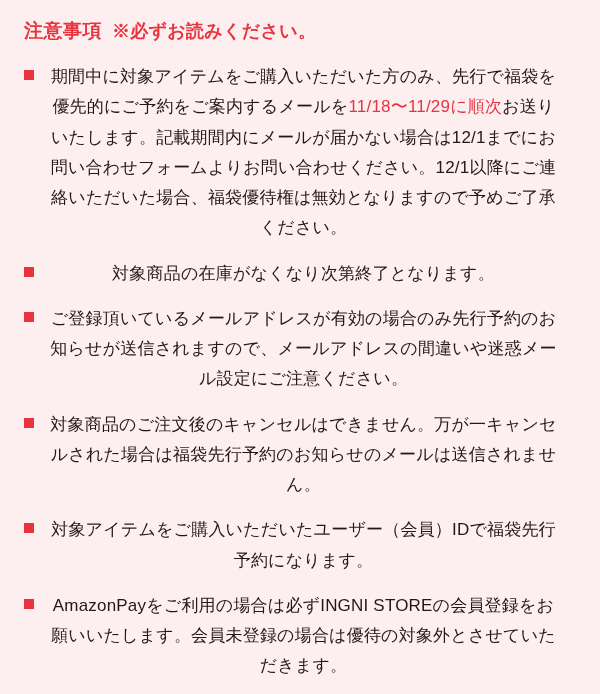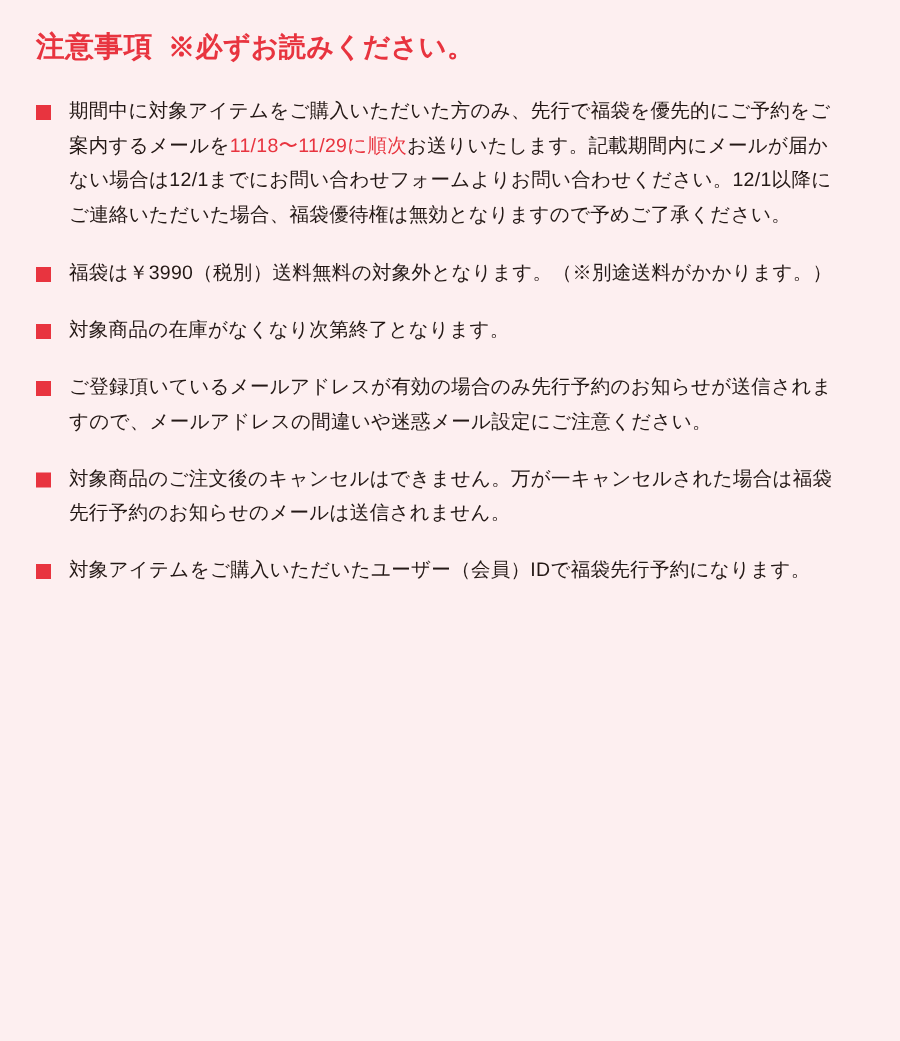--- a/index.html
+++ b/index.html
@@ -41,24 +41,25 @@
   }
   .notes {
     list-style: none;
     margin: 0;
     padding: 0;
   }
   .note {
     position: relative;
     padding-left: 24px;
     margin-bottom: 15px;
-    font-size: 13px;
+    font-size: 17px;
     line-height: 1.78;
     letter-spacing: 0.2px;
     color: #231815;
+    text-align: center;
   }
   .note:last-child {
     margin-bottom: 0;
   }
   .bullet {
     position: absolute;
     left: 2px;
     top: 8px;
     width: 10px;
     height: 10px;
@@ -82,33 +83,33 @@
     <span class="heading-sub">※必ずお読みください。</span>
   </div>
 
   <ul class="notes">
       <li class="note">
         <span class="bullet"></span>
         <p><span>期間中に対象アイテムをご購入いただいた方のみ、先行で福袋を優先的にご予約をご案内するメールを</span><span class="hl">11/18〜11/29に順次</span><span>お送りいたします。記載期間内にメールが届かない場合は12/1までにお問い合わせフォームよりお問い合わせください。12/1以降にご連絡いただいた場合、福袋優待権は無効となりますので予めご了承ください。</span></p>
       </li>
       <li class="note">
         <span class="bullet"></span>
-        <p><span>福袋は￥3990（税別）送料無料の対象外となります。（※別途送料がかかります。）</span></p>
-      </li>
-      <li class="note">
-        <span class="bullet"></span>
         <p><span>対象商品の在庫がなくなり次第終了となります。</span></p>
       </li>
       <li class="note">
         <span class="bullet"></span>
         <p><span>ご登録頂いているメールアドレスが有効の場合のみ先行予約のお知らせが送信されますので、メールアドレスの間違いや迷惑メール設定にご注意ください。</span></p>
       </li>
       <li class="note">
         <span class="bullet"></span>
         <p><span>対象商品のご注文後のキャンセルはできません。万が一キャンセルされた場合は福袋先行予約のお知らせのメールは送信されません。</span></p>
       </li>
       <li class="note">
         <span class="bullet"></span>
         <p><span>対象アイテムをご購入いただいたユーザー（会員）IDで福袋先行予約になります。</span></p>
       </li>
+      <li class="note">
+        <span class="bullet"></span>
+        <p><span>AmazonPayをご利用の場合は必ずINGNI STOREの会員登録をお願いいたします。会員未登録の場合は優待の対象外とさせていただきます。</span></p>
+      </li>
     </ul>
 
 </div>
 
 </body></html>

